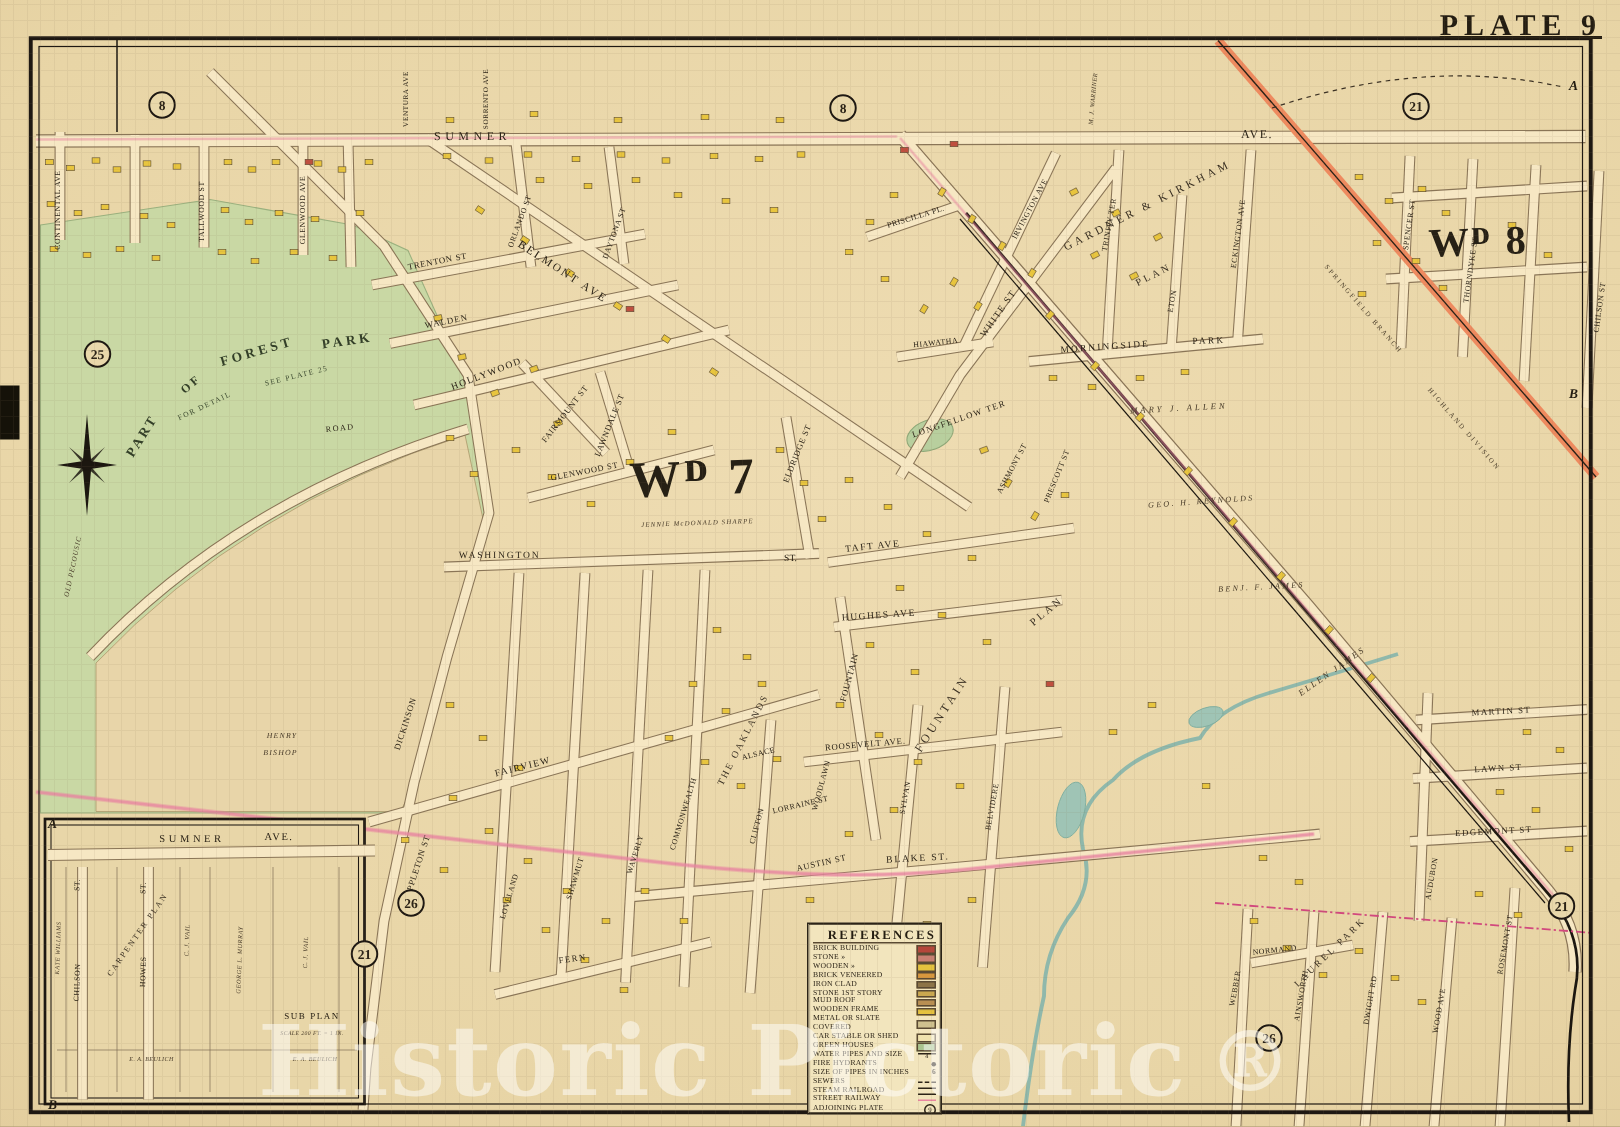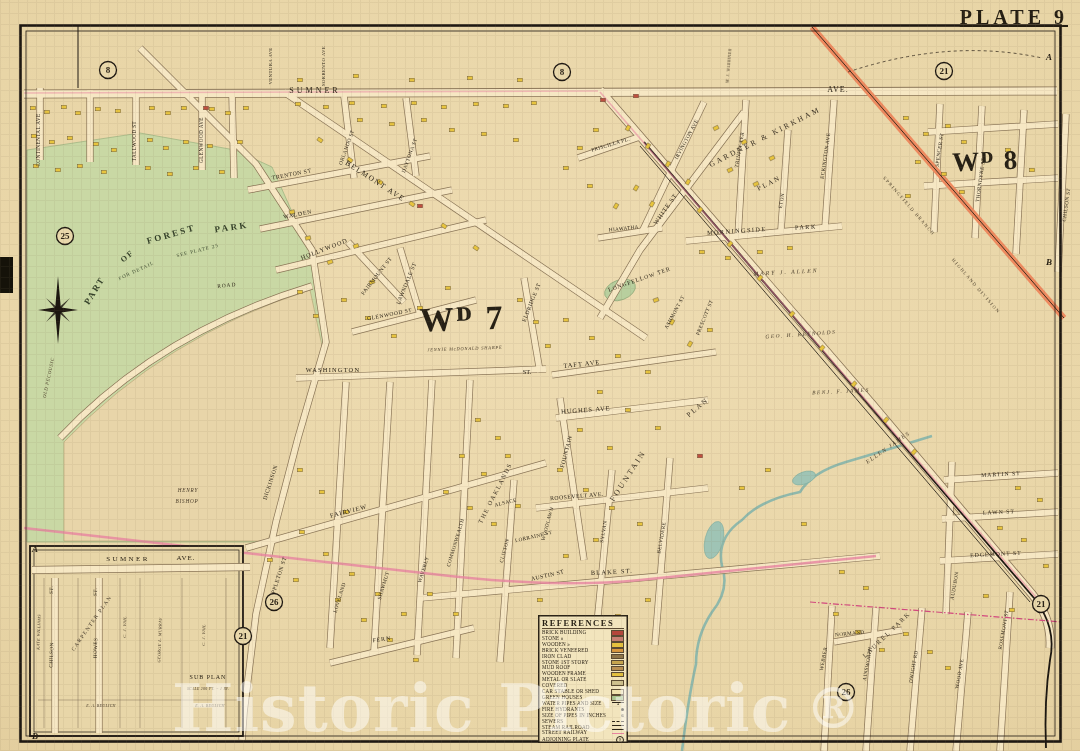--- a/index.html
+++ b/index.html
@@ -17,21 +17,21 @@
   .pr{font-style:italic;fill:#473a28;}
   .big{font-weight:bold;fill:#262015;}
   .prk{font-weight:bold;fill:#333f28;}
   .prksub{fill:#3c4a30;}
   .letter{font-style:italic;font-weight:bold;fill:#241d12;}
   .rr-label{fill:#4a3d2a;}
   #plate-title{position:absolute;left:928px;top:6px;width:140px;text-align:right;
     font-size:20px;letter-spacing:4px;color:#241d12;font-weight:bold;text-decoration:underline;}
   #refs{position:absolute;left:538px;top:615px;width:90px;height:128px;background:#f2e5bd;
     border:1.4px solid #2b2317;box-shadow:inset 0 0 0 .5px #2b2317;padding:2px 3px;box-sizing:border-box;overflow:hidden;}
-  #refs .title{text-align:left;font-weight:bold;font-size:8.5px;letter-spacing:1.5px;color:#241d12;
+  #refs .title{text-align:right;font-weight:bold;font-size:8.5px;letter-spacing:1.5px;color:#241d12;
     border-bottom:.6px solid #5a4a33;margin-bottom:1px;}
   .ref-row{display:flex;justify-content:space-between;align-items:center;font-size:5.1px;
     line-height:5.9px;color:#2b2317;letter-spacing:.2px;}
   .sw{width:11px;height:3.6px;border:.4px solid #5a4a33;flex:0 0 auto;}
   .s-line{display:inline-block;width:12px;border-top:1px solid #2b2317;font-size:4px;text-align:center;line-height:2px;}
   .s-dot{display:inline-block;width:3px;height:3px;border-radius:50%;background:#2b2317;}
   .s-num{font-size:5px;font-weight:bold;}
   .s-dash{display:inline-block;width:12px;border-top:1px dashed #2b2317;}
   .s-steam{display:inline-block;width:12px;height:2.4px;border-top:1px solid #2b2317;border-bottom:1px solid #2b2317;}
   .s-rail{display:inline-block;width:12px;border-top:1.6px solid #e884a0;}

